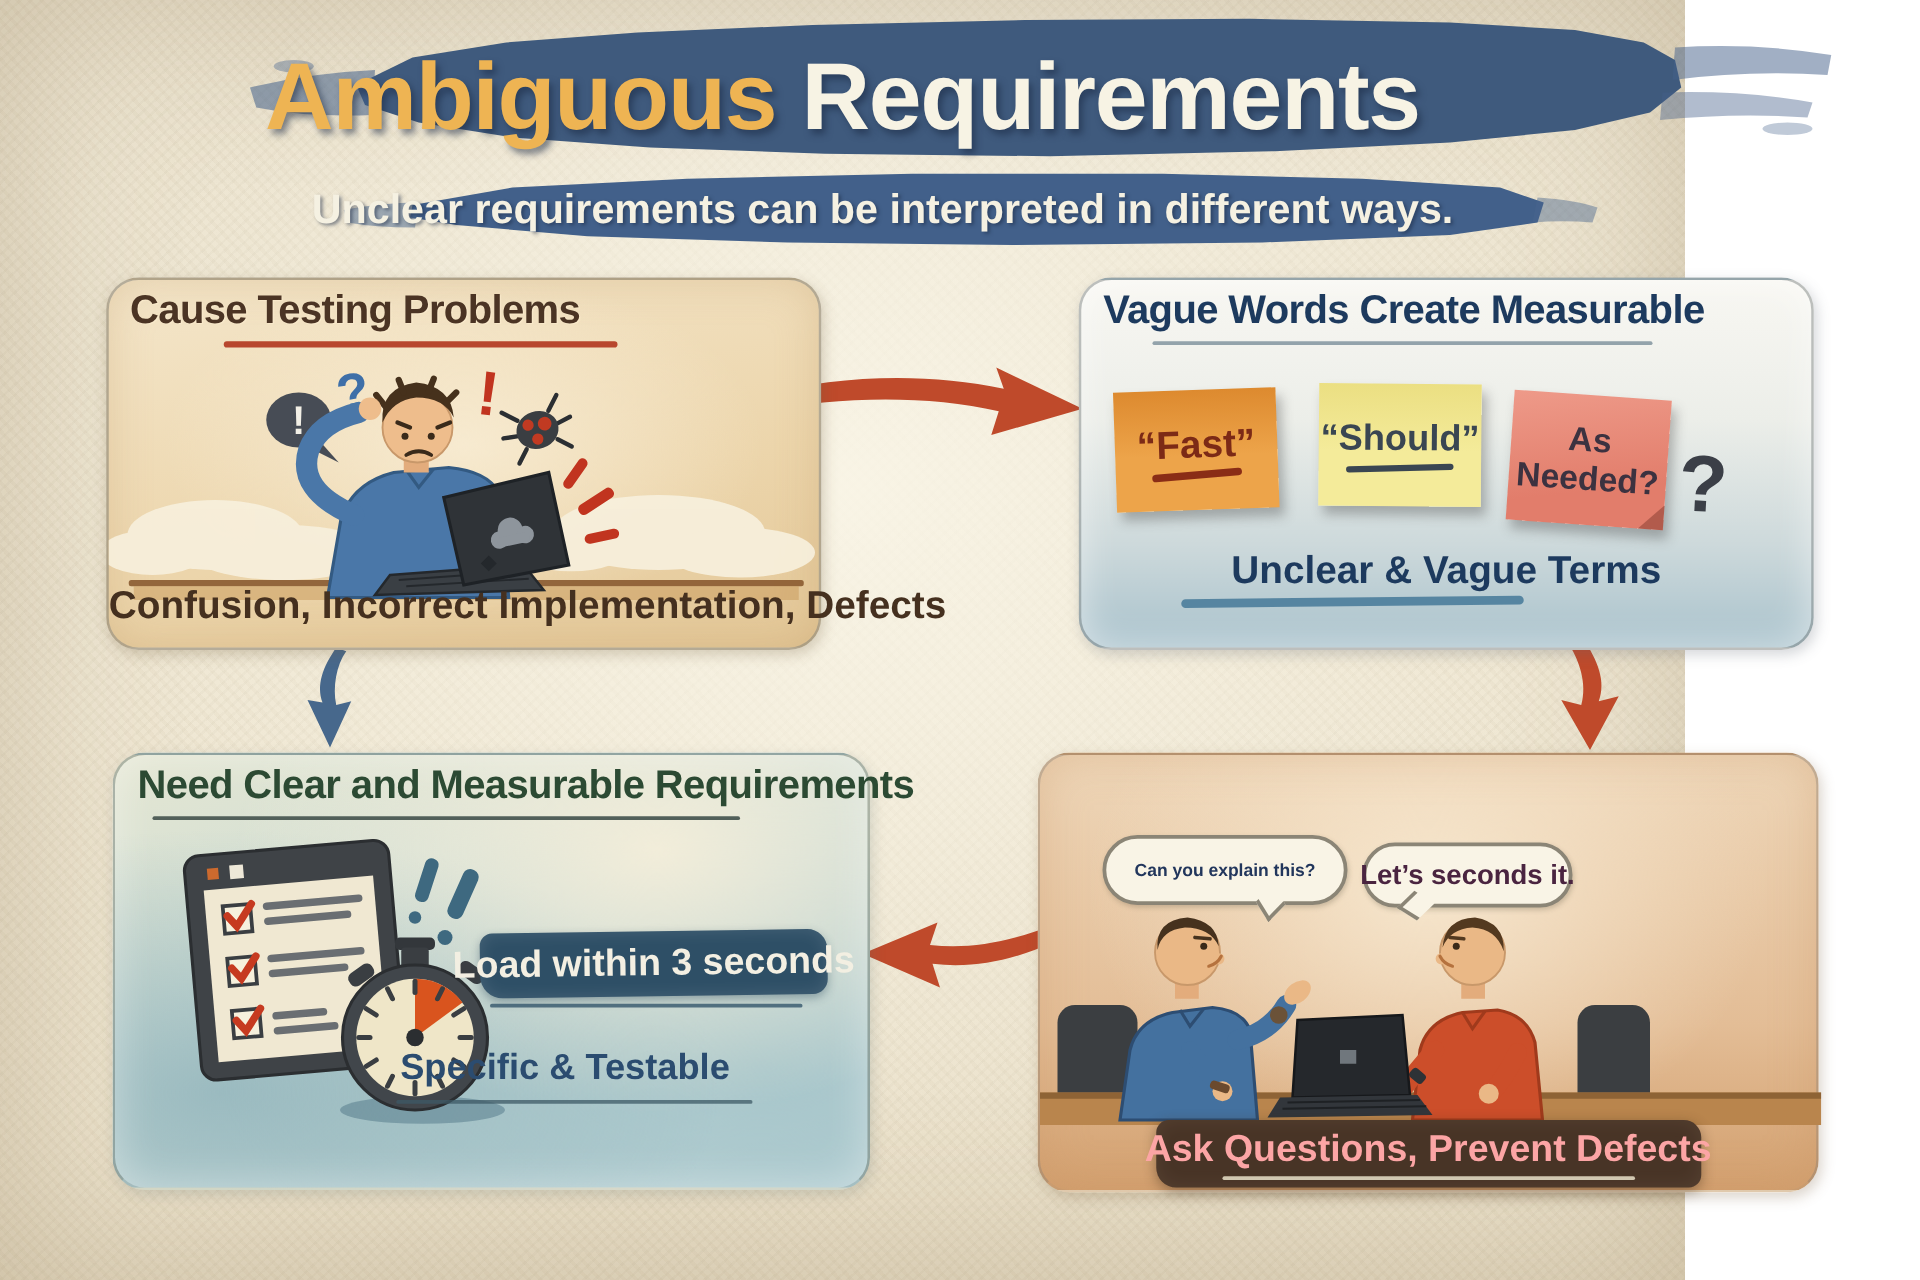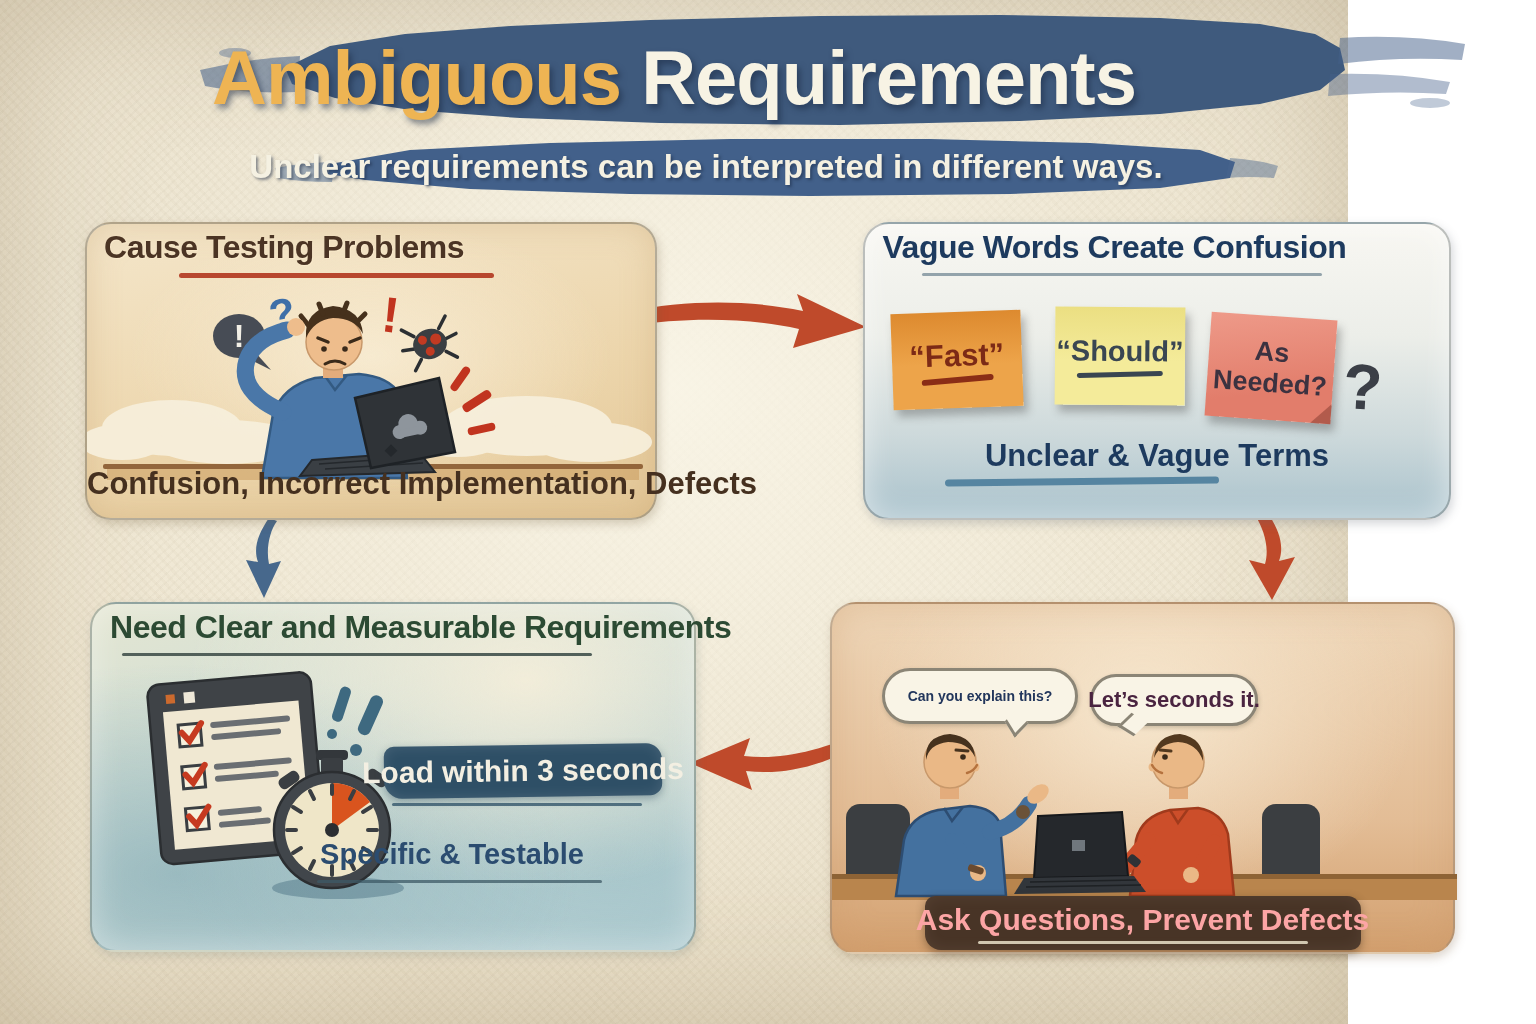--- a/index.html
+++ b/index.html
@@ -258,21 +258,21 @@
         <rect x="362" y="108" width="28" height="8" rx="4" transform="rotate(-55 362 108)"></rect>
         <rect x="374" y="126" width="32" height="9" rx="4" transform="rotate(-33 374 126)"></rect>
         <rect x="380" y="148" width="28" height="8" rx="4" transform="rotate(-12 380 148)"></rect>
       </g>
     </svg>
     <div class="panel-caption c-cause">Confusion, Incorrect Implementation, Defects</div>
   </div>
 
   <div class="panel panel-vague">
     <div class="title-row">
-      <div class="panel-title t-vague">Vague Words Create Confusion</div>
+      <div class="panel-title t-vague">Vague Words Create Measurable</div>
       <div class="title-underline u-vague"></div>
     </div>
     <div class="note note-fast">
       <div class="note-text-fast">“Fast”</div>
       <div class="bar-fast"></div>
     </div>
     <div class="note note-should">
       <div class="note-text-should">“Should”</div>
       <div class="bar-should"></div>
     </div>

